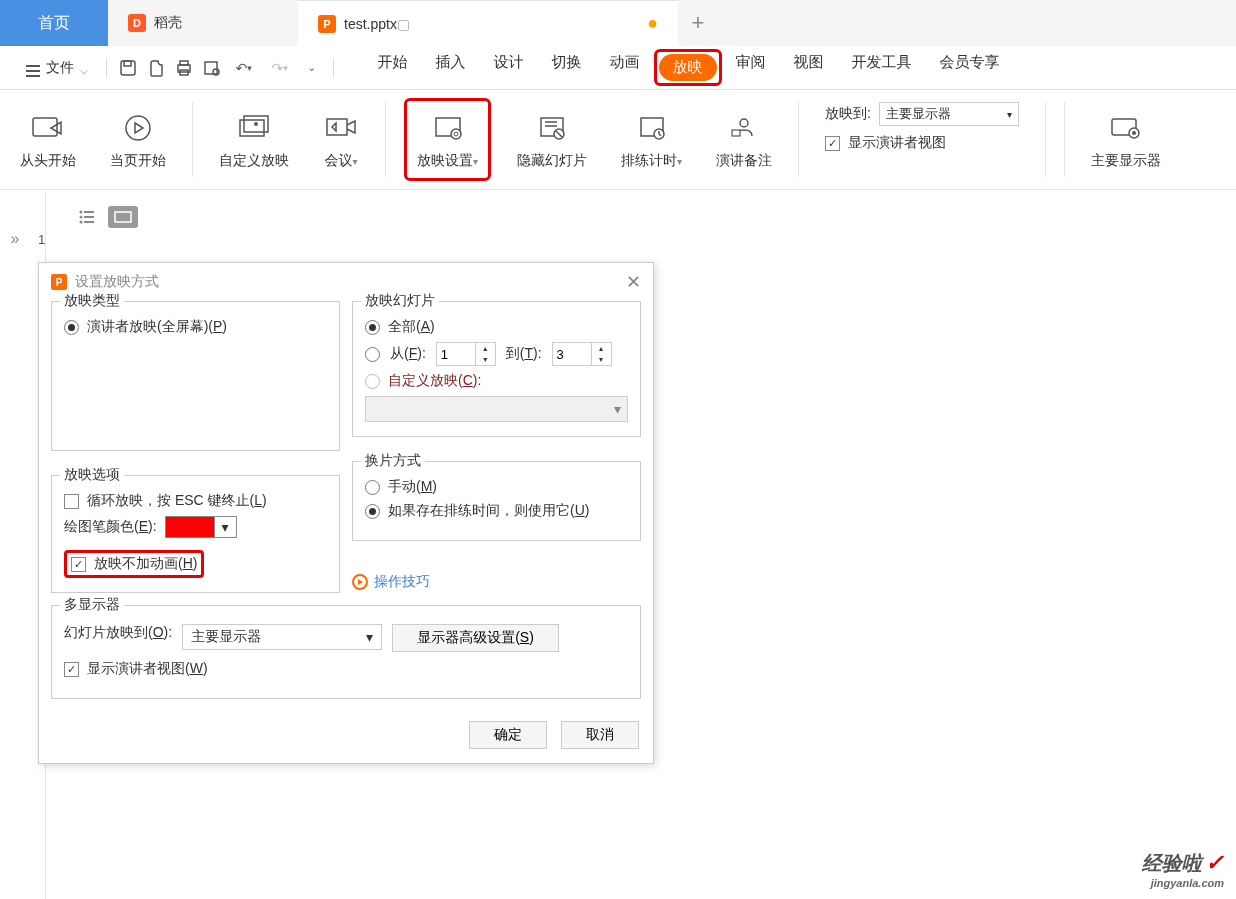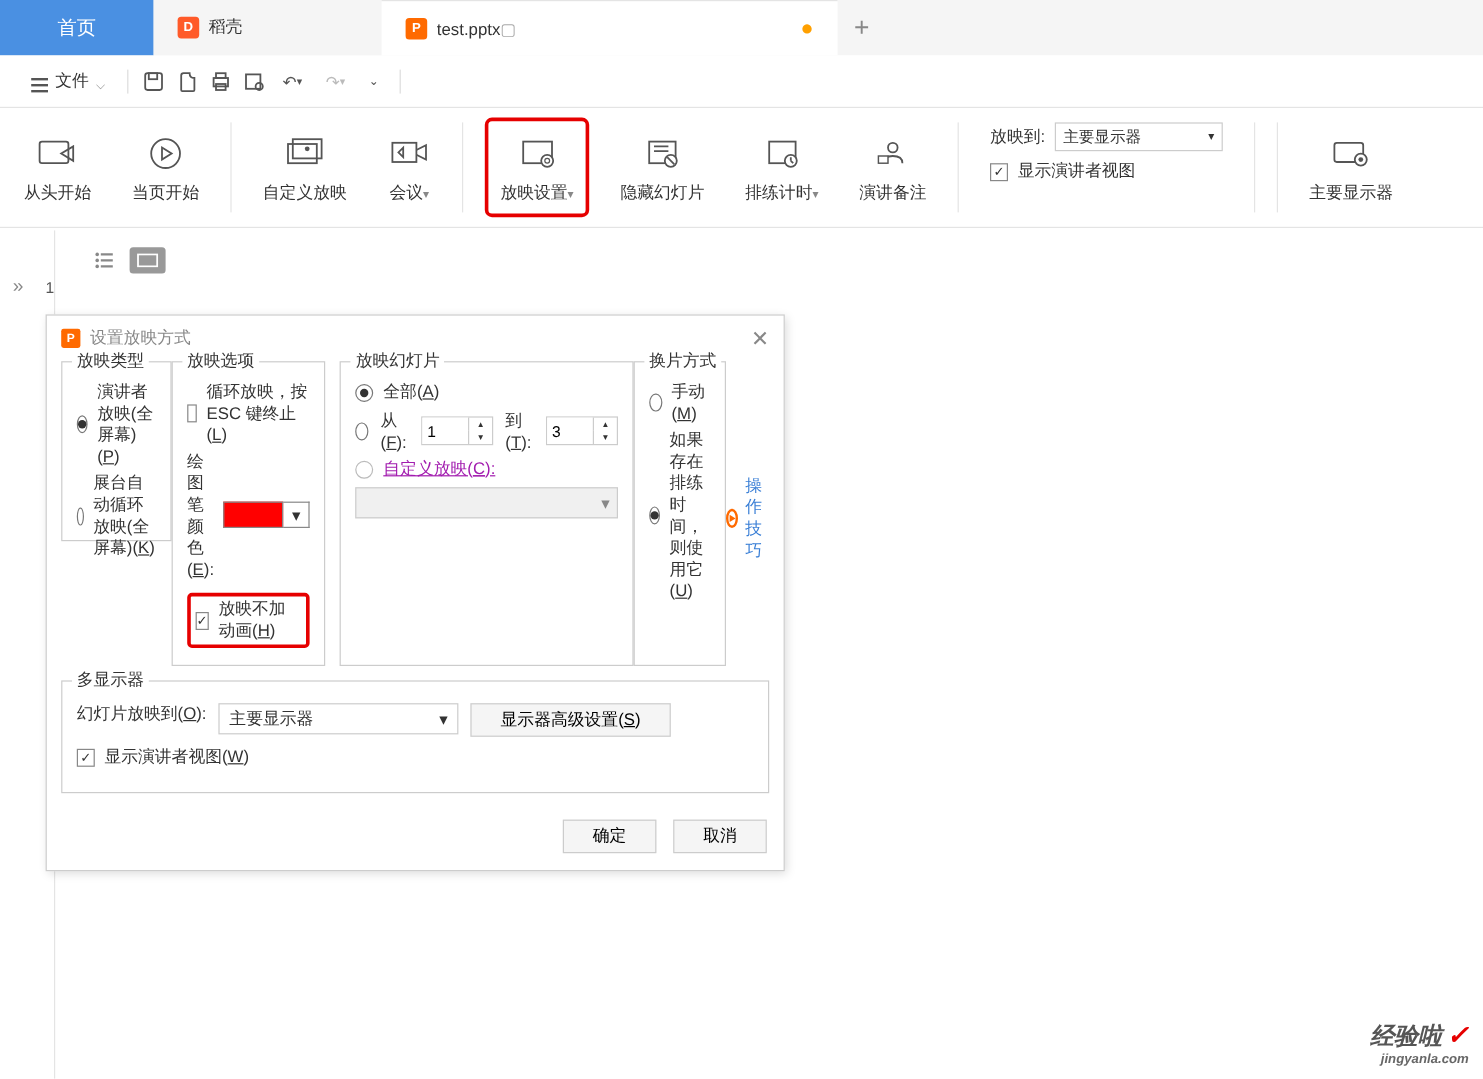--- a/index.html
+++ b/index.html
@@ -1,21 +1,21 @@
 <!DOCTYPE html>
 <html><head>
 <meta charset="utf-8">
 <style>
 * { box-sizing: border-box; margin: 0; padding: 0; font-family: "Microsoft YaHei", sans-serif; }
 body { width: 1236px; height: 899px; background: #fff; position: relative; overflow: hidden; font-size: 14px; color: #333; }
 
 
 .tabs { display: flex; height: 46px; background: #f5f5f5; }
 .tab { display: flex; align-items: center; padding: 0 20px; height: 46px; position: relative; cursor: pointer; }
-.tab.home { background: #4a90e2; color: #fff; width: 128px; justify-content: center; font-size: 16px; }
+.tab.home { background: #4a90e2; color: #fff; width: 108px; justify-content: center; font-size: 16px; }
 .tab.file { width: 190px; background: #f5f5f5; }
 .tab.doc { width: 380px; background: #fff; border-top: 1px solid #e4e4e4; }
 .tab .icon-shell { width: 18px; height: 18px; background: #ff5a29; border-radius: 3px; margin-right: 8px; display:flex; align-items:center; justify-content:center; color:#fff; font-weight:bold; font-size:11px;}
 .tab .icon-ppt { width: 18px; height: 18px; background: #ff6a00; border-radius: 3px; margin-right: 8px; display:flex; align-items:center; justify-content:center; color:#fff; font-weight:bold; font-size:11px;}
 .tab .unsaved { color: #ffa000; margin-left: auto; font-size:18px; }
 .tab .display { color: #aaa; margin-right:12px; }
 .tab.plus { width: 40px; justify-content: center; font-size: 22px; color: #888; }
 
 
 .toolbar { display: flex; align-items: center; height: 44px; border-bottom: 1px solid #e4e4e4; padding: 0 18px; gap: 6px; }
@@ -51,36 +51,36 @@
 .slide-nums .current { color: #ff6a00; }
 .main-area { flex:1; background:#fff; border-left:1px solid #e4e4e4; margin-top:2px;}
 
 
 .dialog { position: absolute; left: 38px; top: 262px; width: 616px; background: #fff; border: 1px solid #ccc; box-shadow: 2px 2px 8px rgba(0,0,0,0.15); }
 .dialog-title { display:flex; align-items:center; padding: 8px 12px; gap:8px; }
 .dialog-title .icon-ppt { width:16px; height:16px; background:#ff6a00; border-radius:2px; display:flex; align-items:center; justify-content:center; color:#fff; font-size:10px; font-weight:bold;}
 .dialog-title .title-text { flex:1; color:#888; font-size:14px;}
 .dialog-title .close { color:#888; font-size:18px; cursor:pointer; }
 .dialog-body { display:flex; padding: 0 12px 12px 12px; gap: 12px; }
-.col { flex:1; display:flex; flex-direction:row; gap:0; }
+.col { flex:1; display:flex; flex-direction:column; gap:24px; }
 .fieldset { border: 1px solid #ccc; padding: 10px 12px 14px 12px; position:relative; }
 .fieldset .legend { position:absolute; top:-10px; left:8px; background:#fff; padding:0 4px; font-size:14px;}
 .radio-row { display:flex; align-items:center; gap:8px; margin: 6px 0; }
 .radio { width:15px; height:15px; border:1px solid #777; border-radius:50%; display:inline-flex; align-items:center; justify-content:center; cursor:pointer;}
 .radio.checked::after { content:""; width:7px; height:7px; background:#333; border-radius:50%;}
 .radio.disabled { border-color:#bbb; cursor:default;}
 .check-row { display:flex; align-items:center; gap:8px; margin: 6px 0; }
 .spinner { border:1px solid #ccc; width:60px; height:24px; display:flex; }
 .spinner input { border:none; width:38px; padding:0 4px; font-size:13px;}
 .spinner .arrows { width:20px; display:flex; flex-direction:column;}
 .spinner .arrows div { flex:1; border-left:1px solid #ccc; display:flex; align-items:center; justify-content:center; font-size:8px; cursor:pointer;}
 .color-combo { display:flex; }
 .color-swatch { width:50px; height:22px; background:#f00; border:1px solid #888;}
 .color-drop { width:22px; height:22px; border:1px solid #888; border-left:none; display:flex; align-items:center; justify-content:center; cursor:pointer;}
-.disabled-text { color:#a21caf;text-decoration:underline; }
+.disabled-text { color:#7f1d1d; }
 .select-box { border:1px solid #ccc; background:#f0f0f0; height:26px; width:100%; display:flex; align-items:center; justify-content:flex-end; padding:0 6px; cursor:pointer; color:#888;}
 .link { color:#3a7fd6; cursor:pointer; display:flex; align-items:center; gap:6px; margin-top:8px;}
 .link .play-icon { width:16px; height:16px; border:2px solid #ff6a00; border-radius:50%; display:flex; align-items:center; justify-content:center;}
 .link .play-icon::after { content:""; border-left:5px solid #ff6a00; border-top:3px solid transparent; border-bottom:3px solid transparent; margin-left:1px;}
 .full-row { padding: 0 12px 12px 12px;}
 .row-inline { display:flex; gap:10px; margin:8px 0;}
 .std-select { border:1px solid #ccc; height:26px; width:200px; display:flex; align-items:center; justify-content:space-between; padding:0 8px; cursor:pointer;}
 .std-btn { border:1px solid #ccc; background:#f5f5f5; padding: 4px 24px; cursor:pointer; font-size:14px;}
 .dialog-buttons { display:flex; justify-content:flex-end; gap:14px; padding: 10px 14px 14px;}
 .red-box { border: 3px solid #e60000; border-radius: 4px; padding: 0 4px; display:inline-flex;}
@@ -149,20 +149,34 @@
       <svg width="18" height="18" viewBox="0 0 18 18">
         <rect x="2" y="3" width="12" height="12" fill="none" stroke="#555" stroke-width="1.5"></rect>
         <circle cx="13" cy="13" r="3" fill="none" stroke="#555" stroke-width="1.5"></circle>
       </svg>
     </div>
   <div class="tool-icon" style="width:30px;">↶ <span style="font-size:9px;">▾</span></div>
   <div class="tool-icon" style="color:#bbb;width:30px;">↷ <span style="font-size:9px;">▾</span></div>
   <div class="tool-icon" style="font-size:10px;">⌄</div>
   <div class="menu-sep"></div>
 
+  <div class="menu-tabs">
+    <div class="menu-tab">开始</div>
+    <div class="menu-tab">插入</div>
+    <div class="menu-tab">设计</div>
+    <div class="menu-tab">切换</div>
+    <div class="menu-tab">动画</div>
+    <span class="red-frame">
+      <div class="menu-tab active">放映</div>
+    </span>
+    <div class="menu-tab">审阅</div>
+    <div class="menu-tab">视图</div>
+    <div class="menu-tab">开发工具</div>
+    <div class="menu-tab">会员专享</div>
+  </div>
 </div>
 
 <div class="ribbon">
   <div class="ribbon-group">
     <div class="big-icon">
         <svg width="34" height="28" viewBox="0 0 34 28">
           <rect x="2" y="4" width="24" height="18" rx="2" fill="none" stroke="#555" stroke-width="1.5"></rect>
           <path d="M20 14 L30 20 L30 8 Z" fill="none" stroke="#555" stroke-width="1.5"></path>
         </svg>
       </div>
@@ -305,24 +319,20 @@
     <span class="title-text">设置放映方式</span>
     <span class="close">✕</span>
   </div>
   <div class="dialog-body">
     <div class="col">
       <div class="fieldset" style="height:150px;">
         <span class="legend">放映类型</span>
         <div class="radio-row">
             <span class="radio checked"></span>
             <span>演讲者放映(全屏幕)(<u>P</u>)</span>
-          </div>
-        <div class="radio-row">
-            <span class="radio"></span>
-            <span>展台自动循环放映(全屏幕)(<u>K</u>)</span>
           </div>
       </div>
       <div class="fieldset">
         <span class="legend">放映选项</span>
         <div class="check-row">
             <span class="checkbox"></span>
             <span>循环放映，按 ESC 键终止(<u>L</u>)</span>
           </div>
         <div class="check-row">
           <span>绘图笔颜色(<u>E</u>):</span>

